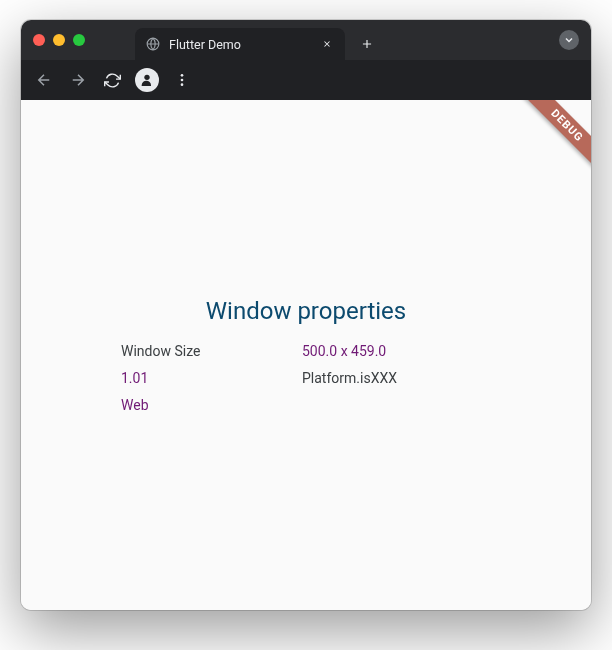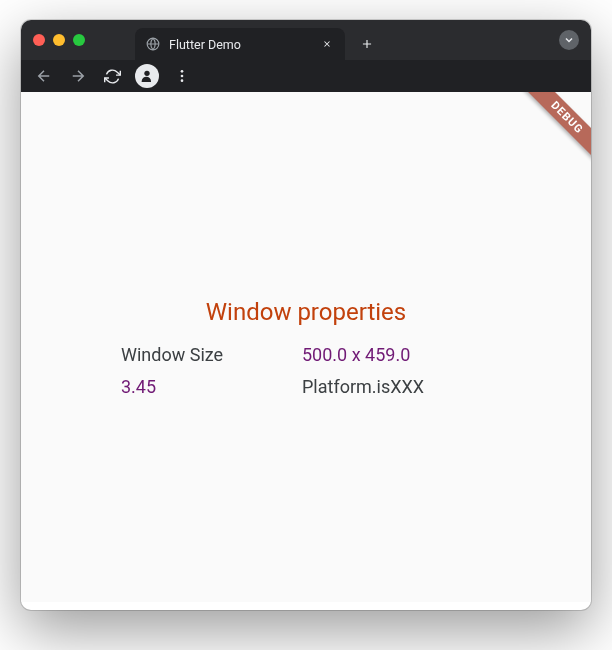--- a/index.html
+++ b/index.html
@@ -16,21 +16,21 @@
       height: 590px;
       background: #fff;
       border-radius: 10px;
       overflow: hidden;
       box-shadow: 0 20px 60px rgba(0,0,0,0.4), 0 0 0 1px rgba(0,0,0,0.15);
       position: relative;
       margin: 0 auto;
     }
     .chrome-top {
       background: #2b2c2f;
-      height: 72px;
+      height: 80px;
       display: flex;
       flex-direction: column;
     }
     .title-bar {
       height: 40px;
       display: flex;
       align-items: center;
       padding: 0 12px;
       position: relative;
     }
@@ -206,28 +206,28 @@
       align-items: center;
       justify-content: center;
       height: 100%;
       padding: 0 40px;
       color: #3c4043;
     }
     .heading {
       font-size: 24px;
       font-weight: 400;
       margin-bottom: 18px;
-      color: #c2410c;
+      color: #0c4a6e;
     }
     .props {
       display: grid;
       grid-template-columns: 170px 1fr;
       row-gap: 8px;
       column-gap: 12px;
-      font-size: 18px;
+      font-size: 14px;
       width: 370px;
       gap: 11px;
     }
     .prop-label { color: #3c4043; }
     .prop-value { color: #701a75; }
     svg { display: block; }
   </style>
 </head>
 <body>
 
@@ -297,18 +297,19 @@
     </div>
   </div>
 
   <div class="viewport">
     <div class="debug-banner">DEBUG</div>
     <div class="content">
       <h1 class="heading">Window properties</h1>
       <div class="props">
         <div class="prop-label">Window Size</div>
         <div class="prop-value">500.0 x 459.0</div>
-        <div class="prop-value">3.45</div>
+        <div class="prop-value">1.01</div>
         <div class="prop-label">Platform.isXXX</div>
+        <div class="prop-value">Web</div>
       </div>
     </div>
   </div>
 </div>
 
 </body></html>

